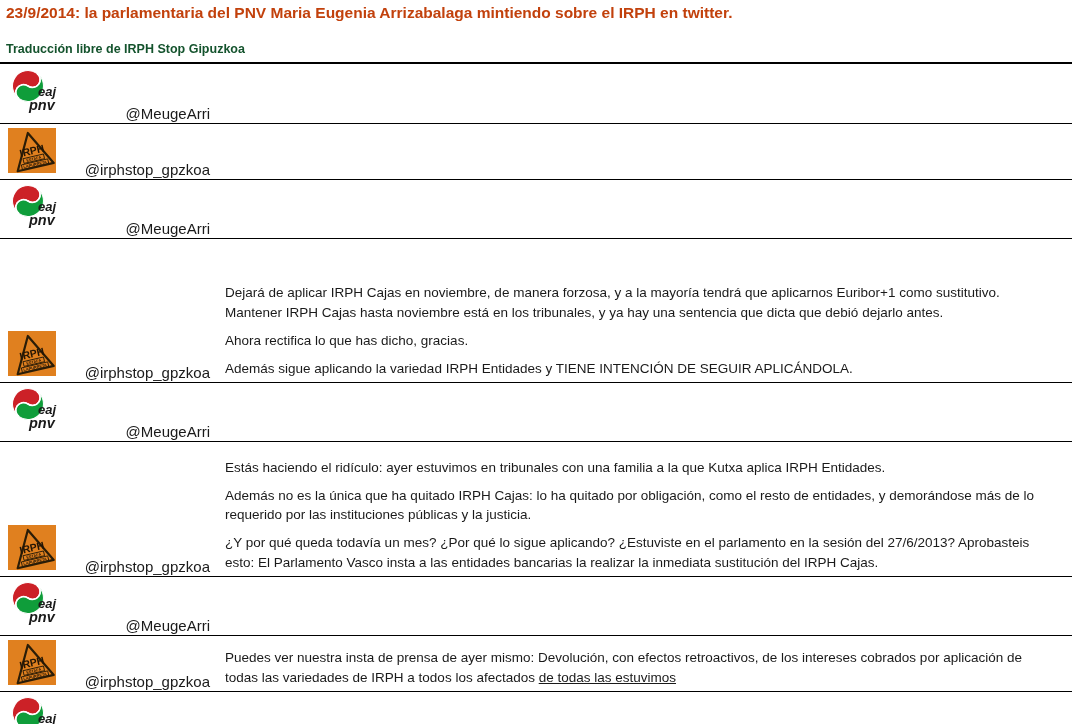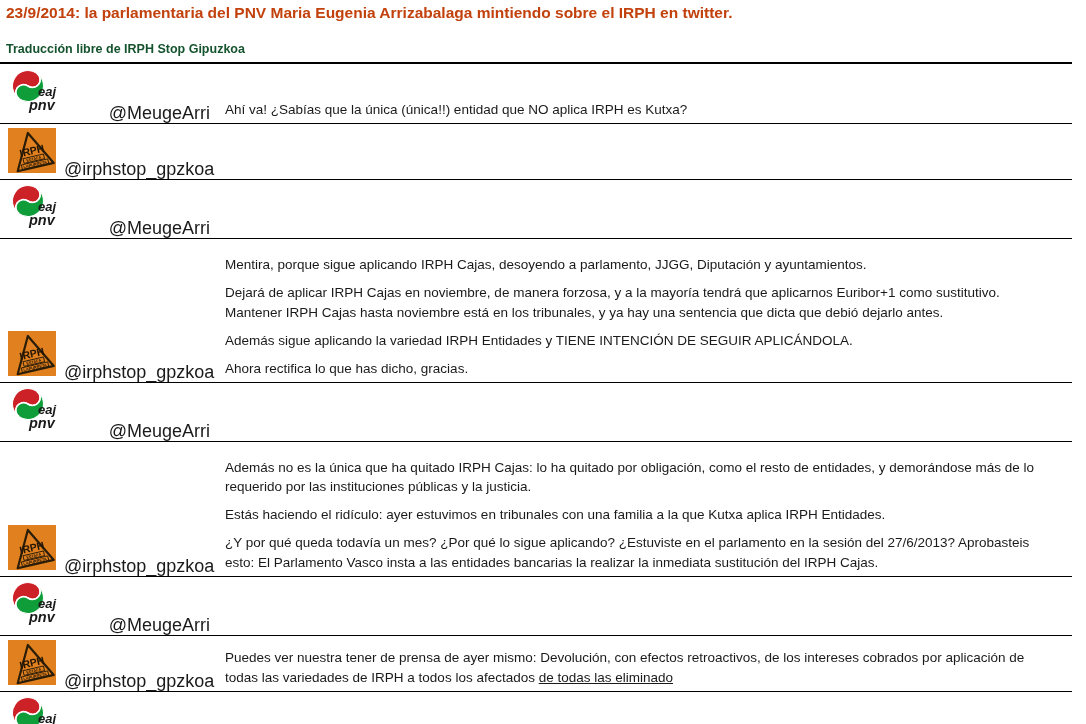--- a/index.html
+++ b/index.html
@@ -35,21 +35,21 @@
   .row:nth-child(8){min-height:49px;}
   .row:nth-child(9){min-height:40px;}
   .row:nth-child(10){min-height:55px;}
   .avatar-cell{
     width:64px;flex:0 0 64px;box-sizing:border-box;
     padding:4px 0 2px 8px;
   }
   .handle-cell{
     width:146px;flex:0 0 146px;box-sizing:border-box;
     text-align:right;padding-top:6px;
-    font-size:18px;line-height:19px;white-space:nowrap;
+    font-size:15px;line-height:19px;white-space:nowrap;
   }
   .message-cell{
     flex:1;box-sizing:border-box;
     padding:6px 16px 4px 15px;
     font-size:13.5px;line-height:19.5px;
   }
   .para{margin:0 0 8.5px 0;}
   .para:last-child{margin-bottom:0;}
   .italic{}
   .underline{text-decoration:underline;}
@@ -70,113 +70,109 @@
     <g transform="rotate(35 20 17)">
       <path d="M20,1.5 A15.5,15.5 0 0 0 20,32.5 A7.75,7.75 0 0 1 20,17 A7.75,7.75 0 0 0 20,1.5 Z" fill="#cc2127" stroke="#ffffff" stroke-width="1"></path>
       <path d="M20,1.5 A15.5,15.5 0 0 1 20,32.5 A7.75,7.75 0 0 1 20,17 A7.75,7.75 0 0 0 20,1.5 Z" fill="#0f9d3a" stroke="#ffffff" stroke-width="1"></path>
       <path d="M20,1.5 A7.75,7.75 0 0 1 20,17 A7.75,7.75 0 0 0 20,32.5" fill="none" stroke="#ffffff" stroke-width="1.6"></path>
     </g>
     <text x="30" y="27" font-size="13" font-weight="bold" font-style="italic" fill="#1a1a1a">eaj</text>
     <text x="21" y="41" font-size="14.5" font-weight="bold" font-style="italic" fill="#1a1a1a">pnv</text>
   </svg>
 </div>
     <div class="handle-cell handle">@MeugeArri</div>
-    <div class="message-cell message">
-          <p class="para"><span>Ahí va! ¿Sabías que la única (única!!) entidad que NO aplica IRPH es Kutxa?</span></p>
-        </div>
-  </div>
-
-  <div class="row">
-    <div class="avatar-cell avatar-slot">
-  <svg width="48" height="45" viewBox="0 0 48 45">
-    <rect x="0" y="0" width="48" height="45" fill="#e0801f"></rect>
-    <g transform="rotate(-13 24 23)">
-      <path d="M24,4.5 L42.5,39.5 L5.5,39.5 Z" fill="#e0801f" stroke="#2b1d07" stroke-width="2.2" stroke-linejoin="round"></path>
-      <text x="24" y="26.5" text-anchor="middle" font-size="10.5" font-weight="bold" fill="#231505">IRPH</text>
-      <rect x="13.5" y="28.5" width="21" height="4.8" fill="none" stroke="#2b1d07" stroke-width="0.9"></rect>
-      <text x="24" y="32.4" text-anchor="middle" font-size="3.9" font-weight="bold" fill="#231505">ESTAFA</text>
-      <rect x="10.5" y="34.2" width="27" height="4.8" fill="none" stroke="#2b1d07" stroke-width="0.9"></rect>
-      <text x="24" y="38.1" text-anchor="middle" font-size="3.9" font-weight="bold" fill="#231505">LAPURRETA</text>
-    </g>
-  </svg>
-</div>
-    <div class="handle-cell handle">@irphstop_gpzkoa</div>
-  </div>
-
-  <div class="row">
-    <div class="avatar-cell avatar-slot">
-  <svg width="55" height="48" viewBox="0 0 55 48">
-    <g transform="rotate(35 20 17)">
-      <path d="M20,1.5 A15.5,15.5 0 0 0 20,32.5 A7.75,7.75 0 0 1 20,17 A7.75,7.75 0 0 0 20,1.5 Z" fill="#cc2127" stroke="#ffffff" stroke-width="1"></path>
-      <path d="M20,1.5 A15.5,15.5 0 0 1 20,32.5 A7.75,7.75 0 0 1 20,17 A7.75,7.75 0 0 0 20,1.5 Z" fill="#0f9d3a" stroke="#ffffff" stroke-width="1"></path>
-      <path d="M20,1.5 A7.75,7.75 0 0 1 20,17 A7.75,7.75 0 0 0 20,32.5" fill="none" stroke="#ffffff" stroke-width="1.6"></path>
-    </g>
-    <text x="30" y="27" font-size="13" font-weight="bold" font-style="italic" fill="#1a1a1a">eaj</text>
-    <text x="21" y="41" font-size="14.5" font-weight="bold" font-style="italic" fill="#1a1a1a">pnv</text>
-  </svg>
-</div>
-    <div class="handle-cell handle">@MeugeArri</div>
-  </div>
-
-  <div class="row">
-    <div class="avatar-cell avatar-slot">
-  <svg width="48" height="45" viewBox="0 0 48 45">
-    <rect x="0" y="0" width="48" height="45" fill="#e0801f"></rect>
-    <g transform="rotate(-13 24 23)">
-      <path d="M24,4.5 L42.5,39.5 L5.5,39.5 Z" fill="#e0801f" stroke="#2b1d07" stroke-width="2.2" stroke-linejoin="round"></path>
-      <text x="24" y="26.5" text-anchor="middle" font-size="10.5" font-weight="bold" fill="#231505">IRPH</text>
-      <rect x="13.5" y="28.5" width="21" height="4.8" fill="none" stroke="#2b1d07" stroke-width="0.9"></rect>
-      <text x="24" y="32.4" text-anchor="middle" font-size="3.9" font-weight="bold" fill="#231505">ESTAFA</text>
-      <rect x="10.5" y="34.2" width="27" height="4.8" fill="none" stroke="#2b1d07" stroke-width="0.9"></rect>
-      <text x="24" y="38.1" text-anchor="middle" font-size="3.9" font-weight="bold" fill="#231505">LAPURRETA</text>
-    </g>
-  </svg>
-</div>
-    <div class="handle-cell handle">@irphstop_gpzkoa</div>
-    <div class="message-cell message">
-          <p class="para"><span>Mentira, porque sigue aplicando IRPH Cajas, desoyendo a parlamento, JJGG, Diputación y ayuntamientos.</span></p>
+  </div>
+
+  <div class="row">
+    <div class="avatar-cell avatar-slot">
+  <svg width="48" height="45" viewBox="0 0 48 45">
+    <rect x="0" y="0" width="48" height="45" fill="#e0801f"></rect>
+    <g transform="rotate(-13 24 23)">
+      <path d="M24,4.5 L42.5,39.5 L5.5,39.5 Z" fill="#e0801f" stroke="#2b1d07" stroke-width="2.2" stroke-linejoin="round"></path>
+      <text x="24" y="26.5" text-anchor="middle" font-size="10.5" font-weight="bold" fill="#231505">IRPH</text>
+      <rect x="13.5" y="28.5" width="21" height="4.8" fill="none" stroke="#2b1d07" stroke-width="0.9"></rect>
+      <text x="24" y="32.4" text-anchor="middle" font-size="3.9" font-weight="bold" fill="#231505">ESTAFA</text>
+      <rect x="10.5" y="34.2" width="27" height="4.8" fill="none" stroke="#2b1d07" stroke-width="0.9"></rect>
+      <text x="24" y="38.1" text-anchor="middle" font-size="3.9" font-weight="bold" fill="#231505">LAPURRETA</text>
+    </g>
+  </svg>
+</div>
+    <div class="handle-cell handle">@irphstop_gpzkoa</div>
+  </div>
+
+  <div class="row">
+    <div class="avatar-cell avatar-slot">
+  <svg width="55" height="48" viewBox="0 0 55 48">
+    <g transform="rotate(35 20 17)">
+      <path d="M20,1.5 A15.5,15.5 0 0 0 20,32.5 A7.75,7.75 0 0 1 20,17 A7.75,7.75 0 0 0 20,1.5 Z" fill="#cc2127" stroke="#ffffff" stroke-width="1"></path>
+      <path d="M20,1.5 A15.5,15.5 0 0 1 20,32.5 A7.75,7.75 0 0 1 20,17 A7.75,7.75 0 0 0 20,1.5 Z" fill="#0f9d3a" stroke="#ffffff" stroke-width="1"></path>
+      <path d="M20,1.5 A7.75,7.75 0 0 1 20,17 A7.75,7.75 0 0 0 20,32.5" fill="none" stroke="#ffffff" stroke-width="1.6"></path>
+    </g>
+    <text x="30" y="27" font-size="13" font-weight="bold" font-style="italic" fill="#1a1a1a">eaj</text>
+    <text x="21" y="41" font-size="14.5" font-weight="bold" font-style="italic" fill="#1a1a1a">pnv</text>
+  </svg>
+</div>
+    <div class="handle-cell handle">@MeugeArri</div>
+  </div>
+
+  <div class="row">
+    <div class="avatar-cell avatar-slot">
+  <svg width="48" height="45" viewBox="0 0 48 45">
+    <rect x="0" y="0" width="48" height="45" fill="#e0801f"></rect>
+    <g transform="rotate(-13 24 23)">
+      <path d="M24,4.5 L42.5,39.5 L5.5,39.5 Z" fill="#e0801f" stroke="#2b1d07" stroke-width="2.2" stroke-linejoin="round"></path>
+      <text x="24" y="26.5" text-anchor="middle" font-size="10.5" font-weight="bold" fill="#231505">IRPH</text>
+      <rect x="13.5" y="28.5" width="21" height="4.8" fill="none" stroke="#2b1d07" stroke-width="0.9"></rect>
+      <text x="24" y="32.4" text-anchor="middle" font-size="3.9" font-weight="bold" fill="#231505">ESTAFA</text>
+      <rect x="10.5" y="34.2" width="27" height="4.8" fill="none" stroke="#2b1d07" stroke-width="0.9"></rect>
+      <text x="24" y="38.1" text-anchor="middle" font-size="3.9" font-weight="bold" fill="#231505">LAPURRETA</text>
+    </g>
+  </svg>
+</div>
+    <div class="handle-cell handle">@irphstop_gpzkoa</div>
+    <div class="message-cell message">
           <p class="para"><span>Dejará de aplicar IRPH Cajas en noviembre, de manera forzosa, y a la mayoría tendrá que aplicarnos Euribor+1 como sustitutivo. Mantener IRPH Cajas hasta noviembre está en los tribunales, y ya hay una sentencia que dicta que debió dejarlo antes.</span></p>
+          <p class="para"><span>Ahora rectifica lo que has dicho, gracias.</span></p>
           <p class="para"><span>Además sigue aplicando la variedad IRPH Entidades y TIENE INTENCIÓN DE SEGUIR APLICÁNDOLA.</span></p>
-          <p class="para"><span>Ahora rectifica lo que has dicho, gracias.</span></p>
-        </div>
-  </div>
-
-  <div class="row">
-    <div class="avatar-cell avatar-slot">
-  <svg width="55" height="48" viewBox="0 0 55 48">
-    <g transform="rotate(35 20 17)">
-      <path d="M20,1.5 A15.5,15.5 0 0 0 20,32.5 A7.75,7.75 0 0 1 20,17 A7.75,7.75 0 0 0 20,1.5 Z" fill="#cc2127" stroke="#ffffff" stroke-width="1"></path>
-      <path d="M20,1.5 A15.5,15.5 0 0 1 20,32.5 A7.75,7.75 0 0 1 20,17 A7.75,7.75 0 0 0 20,1.5 Z" fill="#0f9d3a" stroke="#ffffff" stroke-width="1"></path>
-      <path d="M20,1.5 A7.75,7.75 0 0 1 20,17 A7.75,7.75 0 0 0 20,32.5" fill="none" stroke="#ffffff" stroke-width="1.6"></path>
-    </g>
-    <text x="30" y="27" font-size="13" font-weight="bold" font-style="italic" fill="#1a1a1a">eaj</text>
-    <text x="21" y="41" font-size="14.5" font-weight="bold" font-style="italic" fill="#1a1a1a">pnv</text>
-  </svg>
-</div>
-    <div class="handle-cell handle">@MeugeArri</div>
-  </div>
-
-  <div class="row">
-    <div class="avatar-cell avatar-slot">
-  <svg width="48" height="45" viewBox="0 0 48 45">
-    <rect x="0" y="0" width="48" height="45" fill="#e0801f"></rect>
-    <g transform="rotate(-13 24 23)">
-      <path d="M24,4.5 L42.5,39.5 L5.5,39.5 Z" fill="#e0801f" stroke="#2b1d07" stroke-width="2.2" stroke-linejoin="round"></path>
-      <text x="24" y="26.5" text-anchor="middle" font-size="10.5" font-weight="bold" fill="#231505">IRPH</text>
-      <rect x="13.5" y="28.5" width="21" height="4.8" fill="none" stroke="#2b1d07" stroke-width="0.9"></rect>
-      <text x="24" y="32.4" text-anchor="middle" font-size="3.9" font-weight="bold" fill="#231505">ESTAFA</text>
-      <rect x="10.5" y="34.2" width="27" height="4.8" fill="none" stroke="#2b1d07" stroke-width="0.9"></rect>
-      <text x="24" y="38.1" text-anchor="middle" font-size="3.9" font-weight="bold" fill="#231505">LAPURRETA</text>
-    </g>
-  </svg>
-</div>
-    <div class="handle-cell handle">@irphstop_gpzkoa</div>
-    <div class="message-cell message">
+        </div>
+  </div>
+
+  <div class="row">
+    <div class="avatar-cell avatar-slot">
+  <svg width="55" height="48" viewBox="0 0 55 48">
+    <g transform="rotate(35 20 17)">
+      <path d="M20,1.5 A15.5,15.5 0 0 0 20,32.5 A7.75,7.75 0 0 1 20,17 A7.75,7.75 0 0 0 20,1.5 Z" fill="#cc2127" stroke="#ffffff" stroke-width="1"></path>
+      <path d="M20,1.5 A15.5,15.5 0 0 1 20,32.5 A7.75,7.75 0 0 1 20,17 A7.75,7.75 0 0 0 20,1.5 Z" fill="#0f9d3a" stroke="#ffffff" stroke-width="1"></path>
+      <path d="M20,1.5 A7.75,7.75 0 0 1 20,17 A7.75,7.75 0 0 0 20,32.5" fill="none" stroke="#ffffff" stroke-width="1.6"></path>
+    </g>
+    <text x="30" y="27" font-size="13" font-weight="bold" font-style="italic" fill="#1a1a1a">eaj</text>
+    <text x="21" y="41" font-size="14.5" font-weight="bold" font-style="italic" fill="#1a1a1a">pnv</text>
+  </svg>
+</div>
+    <div class="handle-cell handle">@MeugeArri</div>
+  </div>
+
+  <div class="row">
+    <div class="avatar-cell avatar-slot">
+  <svg width="48" height="45" viewBox="0 0 48 45">
+    <rect x="0" y="0" width="48" height="45" fill="#e0801f"></rect>
+    <g transform="rotate(-13 24 23)">
+      <path d="M24,4.5 L42.5,39.5 L5.5,39.5 Z" fill="#e0801f" stroke="#2b1d07" stroke-width="2.2" stroke-linejoin="round"></path>
+      <text x="24" y="26.5" text-anchor="middle" font-size="10.5" font-weight="bold" fill="#231505">IRPH</text>
+      <rect x="13.5" y="28.5" width="21" height="4.8" fill="none" stroke="#2b1d07" stroke-width="0.9"></rect>
+      <text x="24" y="32.4" text-anchor="middle" font-size="3.9" font-weight="bold" fill="#231505">ESTAFA</text>
+      <rect x="10.5" y="34.2" width="27" height="4.8" fill="none" stroke="#2b1d07" stroke-width="0.9"></rect>
+      <text x="24" y="38.1" text-anchor="middle" font-size="3.9" font-weight="bold" fill="#231505">LAPURRETA</text>
+    </g>
+  </svg>
+</div>
+    <div class="handle-cell handle">@irphstop_gpzkoa</div>
+    <div class="message-cell message">
+          <p class="para"><span>Estás haciendo el ridículo: ayer estuvimos en tribunales con una familia a la que Kutxa aplica IRPH Entidades.</span></p>
           <p class="para"><span>Además no es la única que ha quitado IRPH Cajas: lo ha quitado por obligación, como el resto de entidades, y demorándose más de lo requerido por las instituciones públicas y la justicia.</span></p>
-          <p class="para"><span>Estás haciendo el ridículo: ayer estuvimos en tribunales con una familia a la que Kutxa aplica IRPH Entidades.</span></p>
           <p class="para"><span>¿Y por qué queda todavía un mes? ¿Por qué lo sigue aplicando? ¿Estuviste en el parlamento en la sesión del 27/6/2013? Aprobasteis esto: </span><span class="italic">El Parlamento Vasco insta a las entidades bancarias la realizar la inmediata sustitución del IRPH Cajas.</span></p>
         </div>
   </div>
 
   <div class="row">
     <div class="avatar-cell avatar-slot">
   <svg width="55" height="48" viewBox="0 0 55 48">
     <g transform="rotate(35 20 17)">
       <path d="M20,1.5 A15.5,15.5 0 0 0 20,32.5 A7.75,7.75 0 0 1 20,17 A7.75,7.75 0 0 0 20,1.5 Z" fill="#cc2127" stroke="#ffffff" stroke-width="1"></path>
       <path d="M20,1.5 A15.5,15.5 0 0 1 20,32.5 A7.75,7.75 0 0 1 20,17 A7.75,7.75 0 0 0 20,1.5 Z" fill="#0f9d3a" stroke="#ffffff" stroke-width="1"></path>
@@ -198,21 +194,21 @@
       <text x="24" y="26.5" text-anchor="middle" font-size="10.5" font-weight="bold" fill="#231505">IRPH</text>
       <rect x="13.5" y="28.5" width="21" height="4.8" fill="none" stroke="#2b1d07" stroke-width="0.9"></rect>
       <text x="24" y="32.4" text-anchor="middle" font-size="3.9" font-weight="bold" fill="#231505">ESTAFA</text>
       <rect x="10.5" y="34.2" width="27" height="4.8" fill="none" stroke="#2b1d07" stroke-width="0.9"></rect>
       <text x="24" y="38.1" text-anchor="middle" font-size="3.9" font-weight="bold" fill="#231505">LAPURRETA</text>
     </g>
   </svg>
 </div>
     <div class="handle-cell handle">@irphstop_gpzkoa</div>
     <div class="message-cell message">
-          <p class="para"><span>Puedes ver nuestra tener de prensa de ayer mismo: </span><span class="italic">Devolución, con efectos retroactivos, de los intereses cobrados por aplicación de todas las variedades de IRPH a todos los afectados </span><span class="italic underline">de todas las eliminado</span></p>
+          <p class="para"><span>Puedes ver nuestra insta de prensa de ayer mismo: </span><span class="italic">Devolución, con efectos retroactivos, de los intereses cobrados por aplicación de todas las variedades de IRPH a todos los afectados </span><span class="italic underline">de todas las estuvimos</span></p>
         </div>
   </div>
 
   <div class="row">
     <div class="avatar-cell avatar-slot">
   <svg width="55" height="48" viewBox="0 0 55 48">
     <g transform="rotate(35 20 17)">
       <path d="M20,1.5 A15.5,15.5 0 0 0 20,32.5 A7.75,7.75 0 0 1 20,17 A7.75,7.75 0 0 0 20,1.5 Z" fill="#cc2127" stroke="#ffffff" stroke-width="1"></path>
       <path d="M20,1.5 A15.5,15.5 0 0 1 20,32.5 A7.75,7.75 0 0 1 20,17 A7.75,7.75 0 0 0 20,1.5 Z" fill="#0f9d3a" stroke="#ffffff" stroke-width="1"></path>
       <path d="M20,1.5 A7.75,7.75 0 0 1 20,17 A7.75,7.75 0 0 0 20,32.5" fill="none" stroke="#ffffff" stroke-width="1.6"></path>

